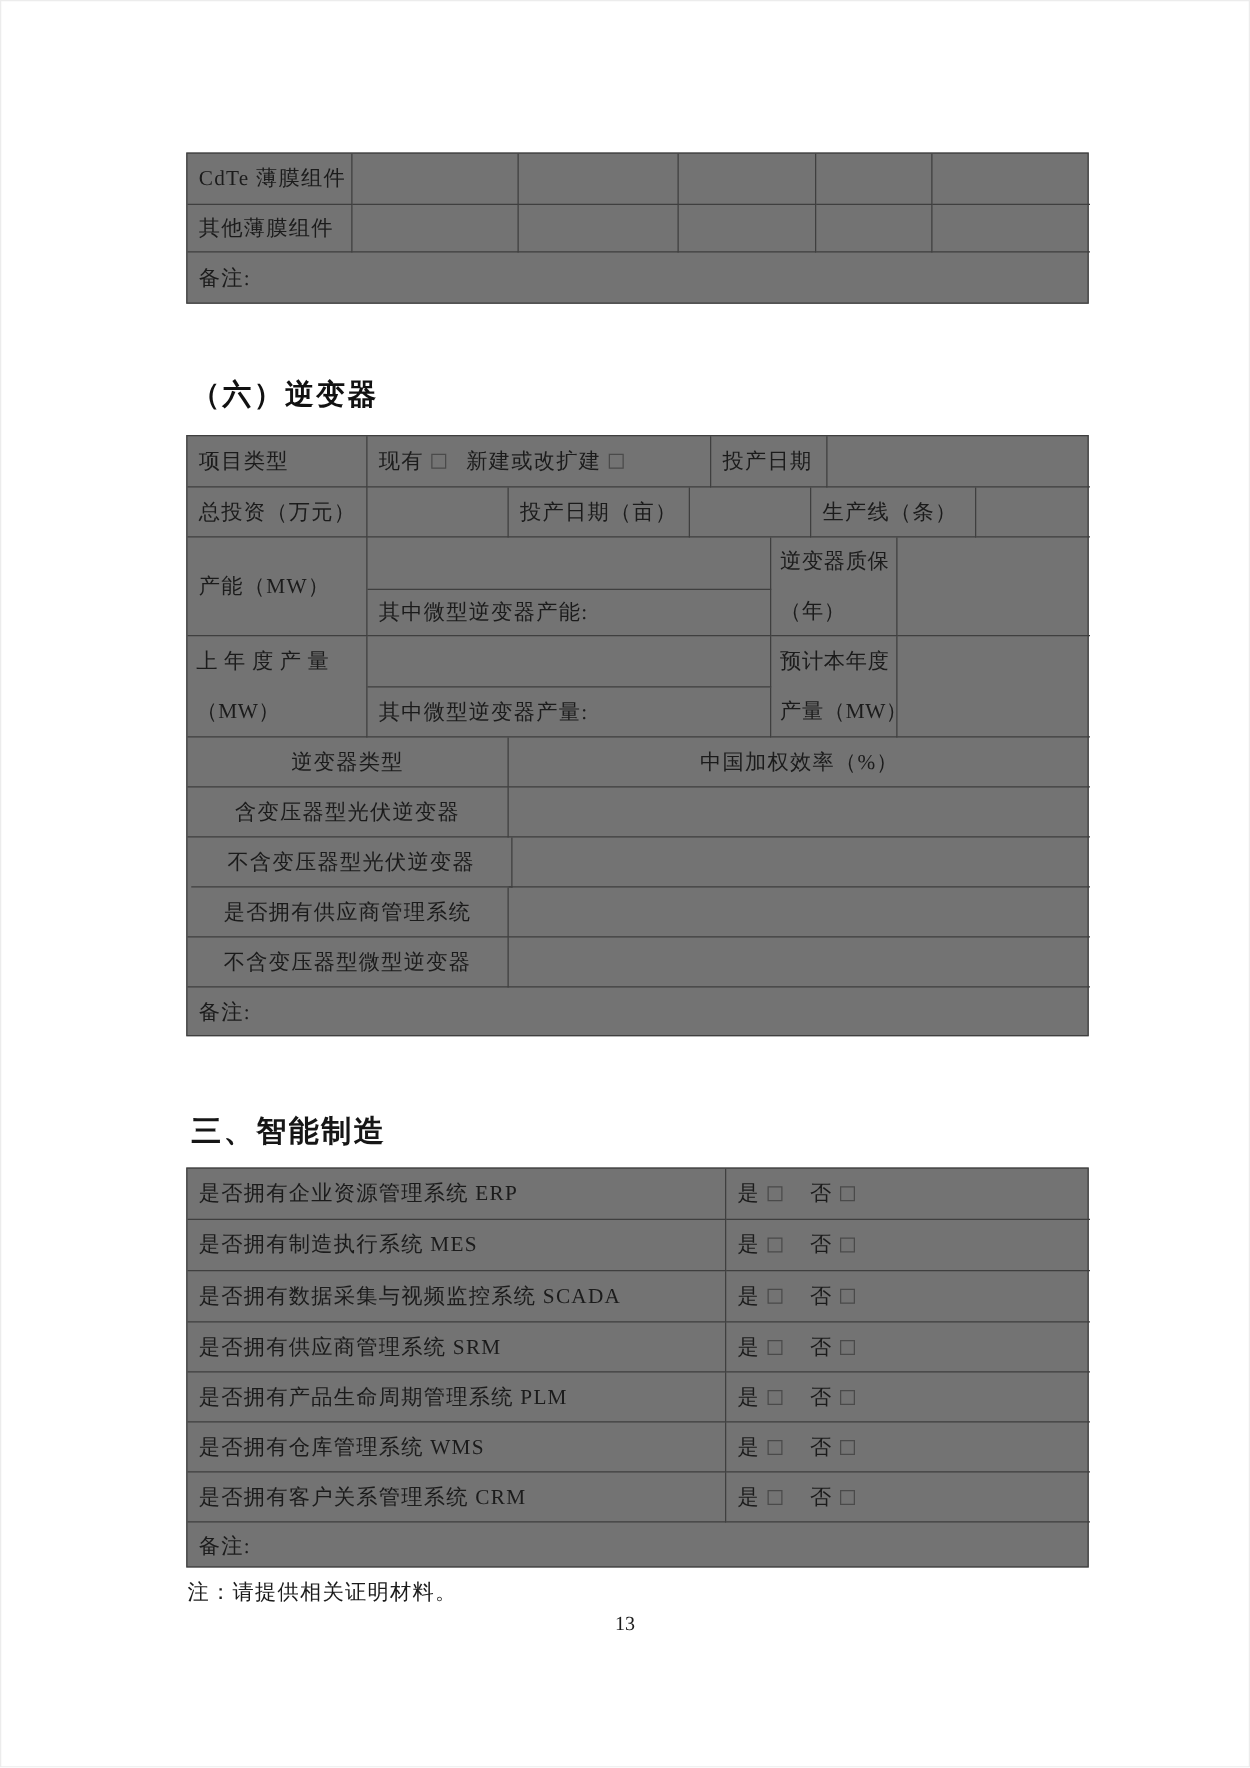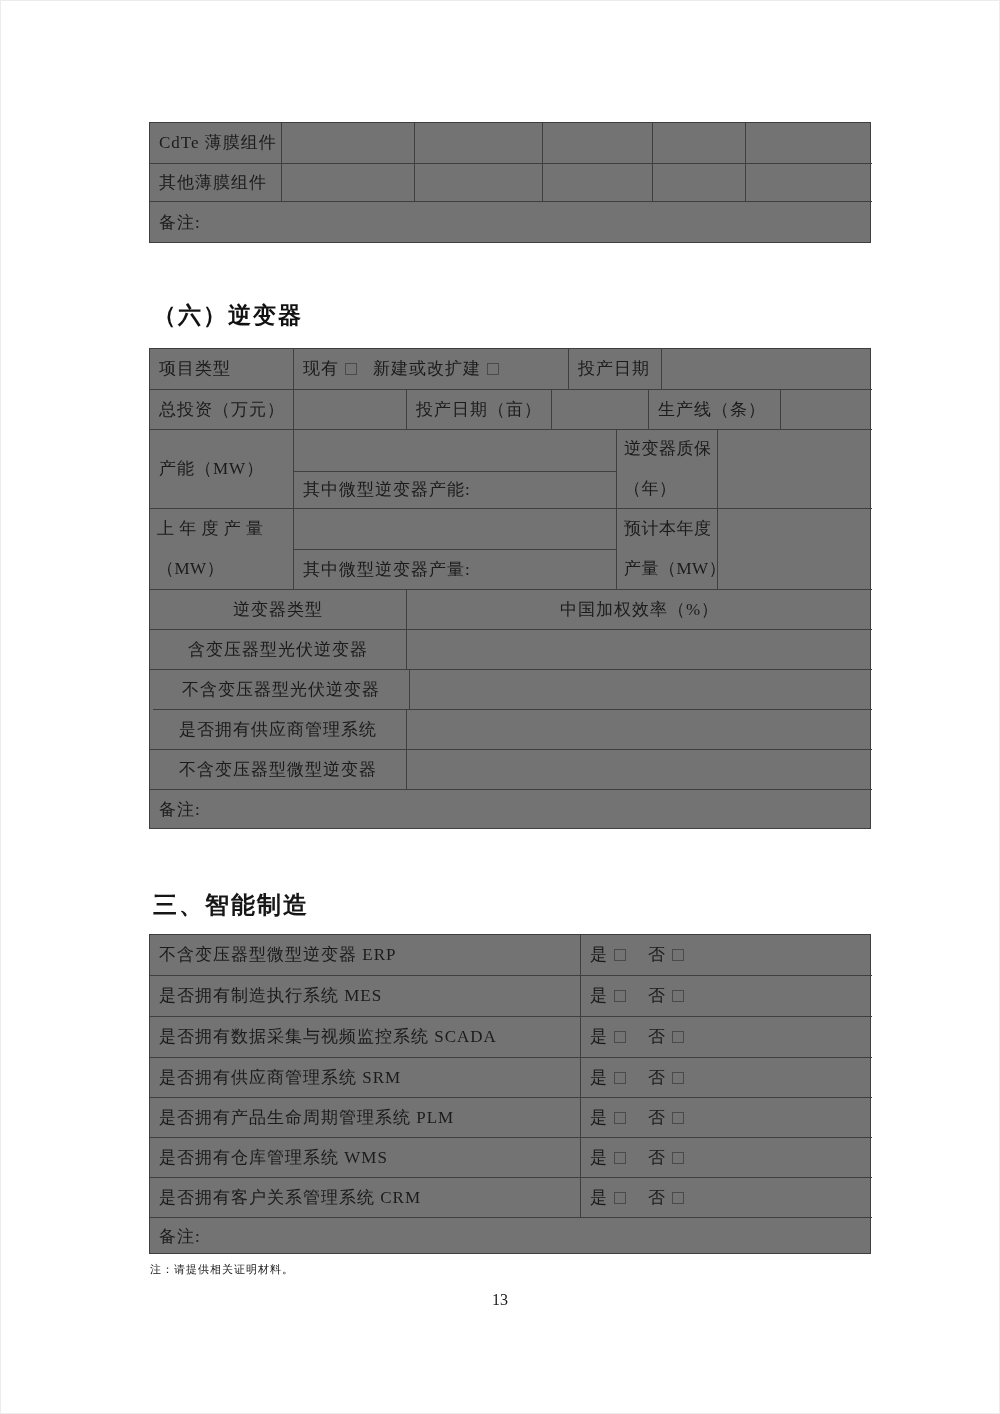--- a/index.html
+++ b/index.html
@@ -60,21 +60,21 @@
     color:#111;
   }
   .h2{
     position:absolute;
     font-family:"Liberation Sans","DejaVu Sans",sans-serif;
     font-weight:bold;
     font-size:24px;
     letter-spacing:2px;
     color:#161616;
   }
-  .footnote{position:absolute;left:149px;top:1261px;font-size:11px;letter-spacing:1px;}
+  .footnote{position:absolute;left:149px;top:1261px;font-size:17px;letter-spacing:1px;}
   .pagenum{position:absolute;left:0;top:1290px;width:100%;text-align:center;font-size:16px;}
 </style>
 </head>
 <body>
 
 <div class="page">
 
   <div class="tbl" style="left:148px;top:121px;width:722px;height:121px;">
     <div class="cell br bb pad" style="left:0;top:0;width:132px;height:41px;">CdTe 薄膜组件</div>
     <div class="cell br bb" style="left:132px;top:0;width:133px;height:41px;"></div>
@@ -150,21 +150,21 @@
     <div class="cell br bb ctr" style="left:0;top:401px;width:257px;height:40px;">不含变压器型微型逆变器</div>
     <div class="cell bb" style="left:257px;top:401px;width:465px;height:40px;"></div>
 
     <div class="cell pad" style="left:0;top:441px;width:722px;height:40px;">备注:</div>
   </div>
 
   <div class="h2" style="left:152px;top:888px;">三、智能制造</div>
 
   <div class="tbl" style="left:148px;top:933px;width:722px;height:320px;">
 
-    <div class="cell br bb pad" style="left:0;top:0;width:431px;height:41px;">不含变压器型微型逆变器 ERP</div>
+    <div class="cell br bb pad" style="left:0;top:0;width:431px;height:41px;">是否拥有企业资源管理系统 ERP</div>
     <div class="cell bb pad" style="left:431px;top:0;width:291px;height:41px;">
       <span>是</span>
         <span class="cb"></span>
       <span class="gap22">否</span>
         <span class="cb"></span>
     </div>
 
     <div class="cell br bb pad" style="left:0;top:41px;width:431px;height:41px;">是否拥有制造执行系统 MES</div>
     <div class="cell bb pad" style="left:431px;top:41px;width:291px;height:41px;">
       <span>是</span>

